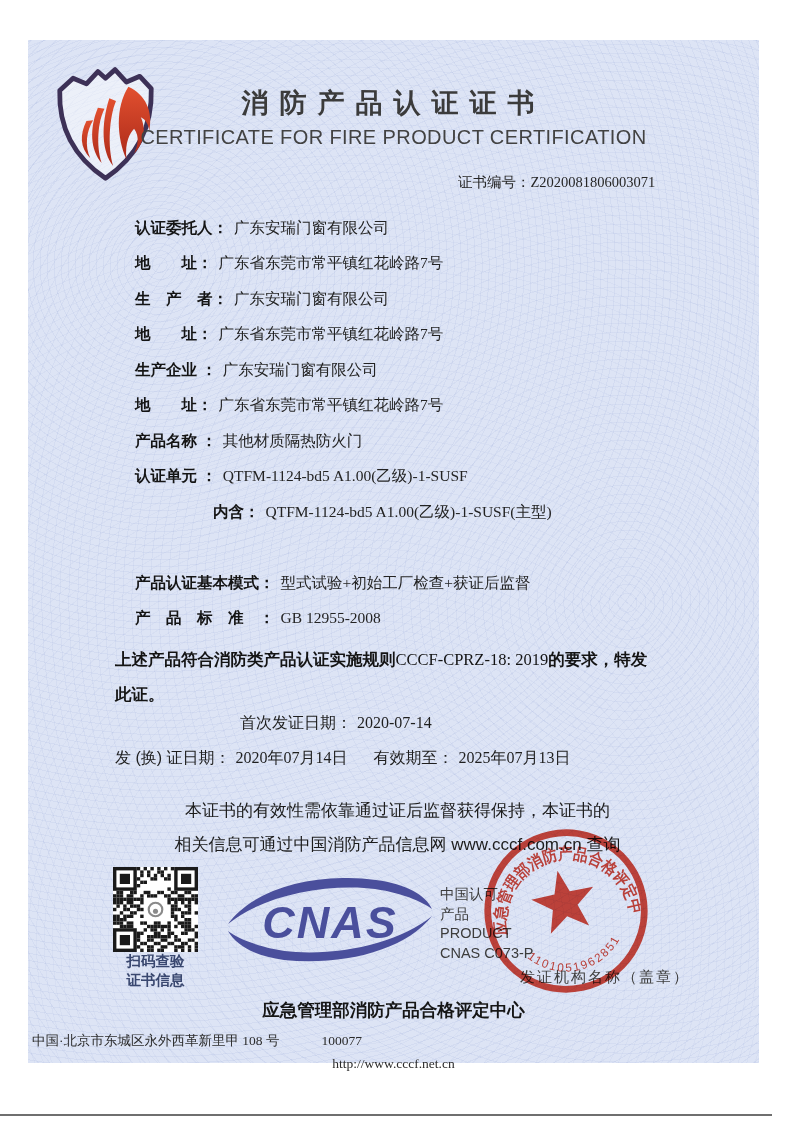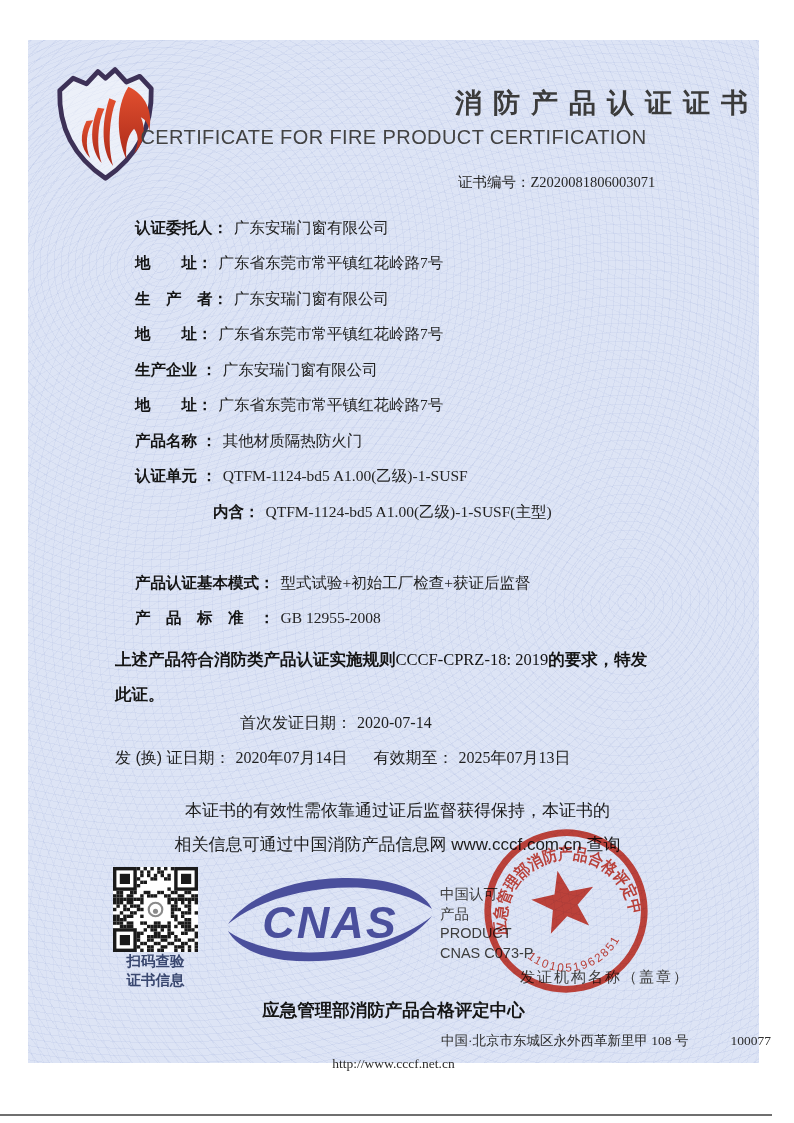--- a/index.html
+++ b/index.html
@@ -10,21 +10,21 @@
   .cert{
     position:absolute;left:28px;top:40px;width:731px;height:1023px;
     background-color:#dde4f5;
     background-image:
       repeating-radial-gradient(circle at 18% 22%, rgba(125,145,205,.10) 0 1px, transparent 1px 7px),
       repeating-radial-gradient(circle at 82% 55%, rgba(125,145,205,.09) 0 1px, transparent 1px 9px),
       repeating-radial-gradient(circle at 45% 88%, rgba(125,145,205,.07) 0 1px, transparent 1px 8px);
   }
   .abs{position:absolute;}
   .logo{left:20px;top:22px;width:115px;height:122px;}
-  .title{left:0;top:45px;width:100%;text-align:right;font-size:27px;font-weight:700;
+  .title{left:0;top:45px;width:100%;text-align:center;font-size:27px;font-weight:700;
     letter-spacing:11px;color:#3b3b3b;font-family:"Liberation Sans",sans-serif;}
   .subtitle{left:0;top:86px;width:100%;text-align:center;font-size:20px;color:#424242;letter-spacing:.4px;}
   .certno{left:430px;top:133px;font-size:14.5px;font-family:"Liberation Serif",serif;color:#262626;}
   .row{left:87px;height:22px;white-space:nowrap;font-size:15.5px;margin-left:20px;}
   .row .lbl{font-weight:700;font-family:"Liberation Sans",sans-serif;color:#141414;}
   .row .val{font-family:"Liberation Serif",serif;color:#232323;margin-left:6px;}
   .row.indent{left:165px;}
   .statement{left:87px;top:602px;width:586px;font-size:16.5px;line-height:35px;color:#141414;}
   .statement .cn{font-weight:700;}
   .statement .code{font-family:"Liberation Serif",serif;font-weight:400;}
@@ -36,21 +36,21 @@
   .notice{left:4px;top:754px;width:100%;text-align:center;font-size:17px;line-height:34px;color:#1c1c1c;}
   .qr{left:85px;top:827px;width:85px;height:85px;}
   .qrcap{left:60px;top:912px;width:135px;text-align:center;font-size:14.5px;line-height:19px;
     color:#39476f;font-weight:700;}
   .cnas{left:196px;top:838px;width:212px;height:84px;}
   .cnastext{left:412px;top:845px;font-size:14.5px;line-height:19.5px;color:#3c3c3c;}
   .sealcap{left:492px;top:928px;font-size:15px;letter-spacing:2px;color:#3e3e3e;
     font-family:"Liberation Serif",serif;z-index:1;white-space:nowrap;}
   .seal{left:450px;top:783px;width:176px;height:176px;z-index:2;mix-blend-mode:multiply;opacity:.92;}
   .footer-org{left:0;top:958px;width:100%;text-align:center;font-size:17.5px;font-weight:700;color:#161616;}
-  .footer-addr{left:12px;top:992px;width:100%;text-align:right;font-size:13.5px;
+  .footer-addr{left:4px;top:992px;width:100%;text-align:left;font-size:13.5px;
     font-family:"Liberation Serif",serif;color:#2b2b2b;}
   .footer-addr .post{margin-left:42px;}
   .footer-url{left:0;top:1016px;width:100%;text-align:center;font-size:13.5px;
     font-family:"Liberation Serif",serif;color:#2b2b2b;}
   .scanline{position:absolute;left:0;top:1114px;width:772px;height:2px;background:#6f6f6f;}
 </style>
 </head>
 <body>
 
 <div class="cert">

